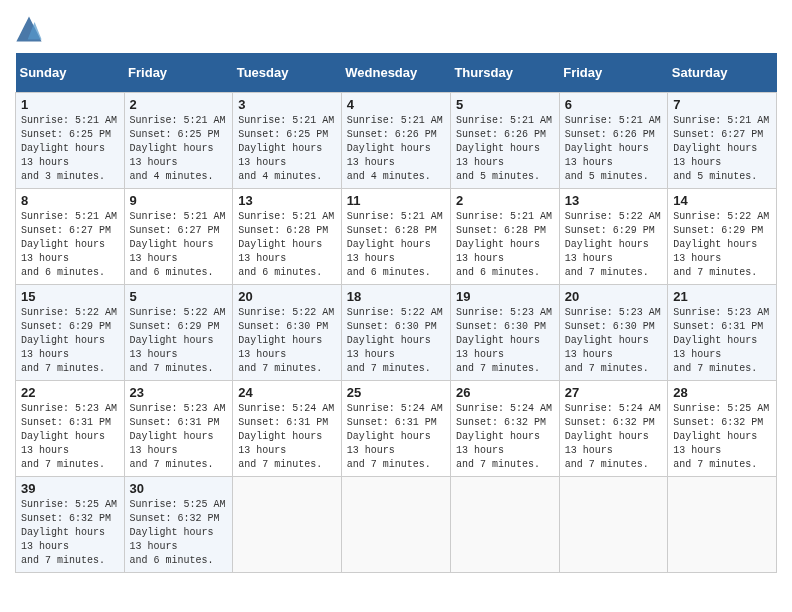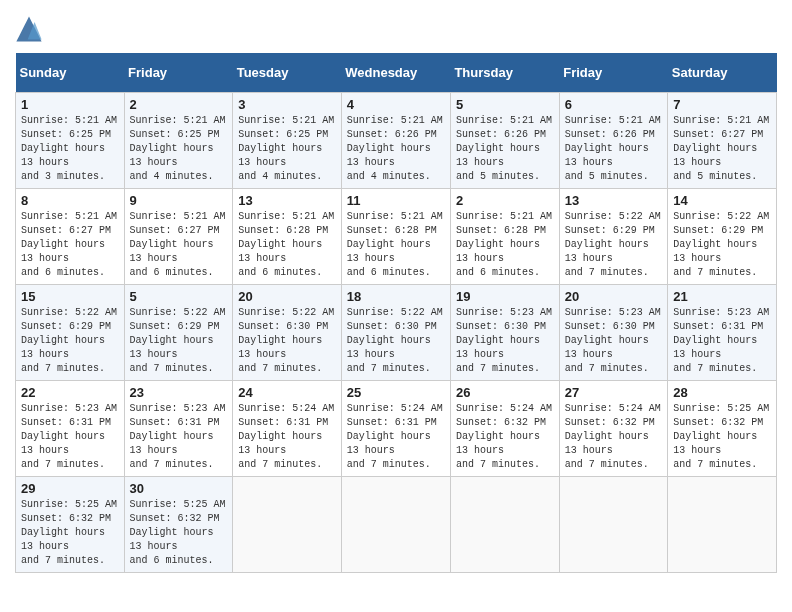--- a/index.html
+++ b/index.html
@@ -239,21 +239,21 @@
           <span class="day-num">27</span>
 <div class="day-info">Sunrise: 5:24 AM<br>Sunset: 6:32 PM<br>Daylight hours<br>13 hours<br>and 7 minutes.</div>
         </td>
         <td>
           <span class="day-num">28</span>
 <div class="day-info">Sunrise: 5:25 AM<br>Sunset: 6:32 PM<br>Daylight hours<br>13 hours<br>and 7 minutes.</div>
         </td>
       </tr>
       <tr>
         <td>
-          <span class="day-num">29</span>
+          <span class="day-num">39</span>
 <div class="day-info">Sunrise: 5:25 AM<br>Sunset: 6:32 PM<br>Daylight hours<br>13 hours<br>and 7 minutes.</div>
         </td>
         <td>
           <span class="day-num">30</span>
 <div class="day-info">Sunrise: 5:25 AM<br>Sunset: 6:32 PM<br>Daylight hours<br>13 hours<br>and 6 minutes.</div>
         </td>
         <td class="empty-cell"></td>
         <td class="empty-cell"></td>
         <td class="empty-cell"></td>
         <td class="empty-cell"></td>

